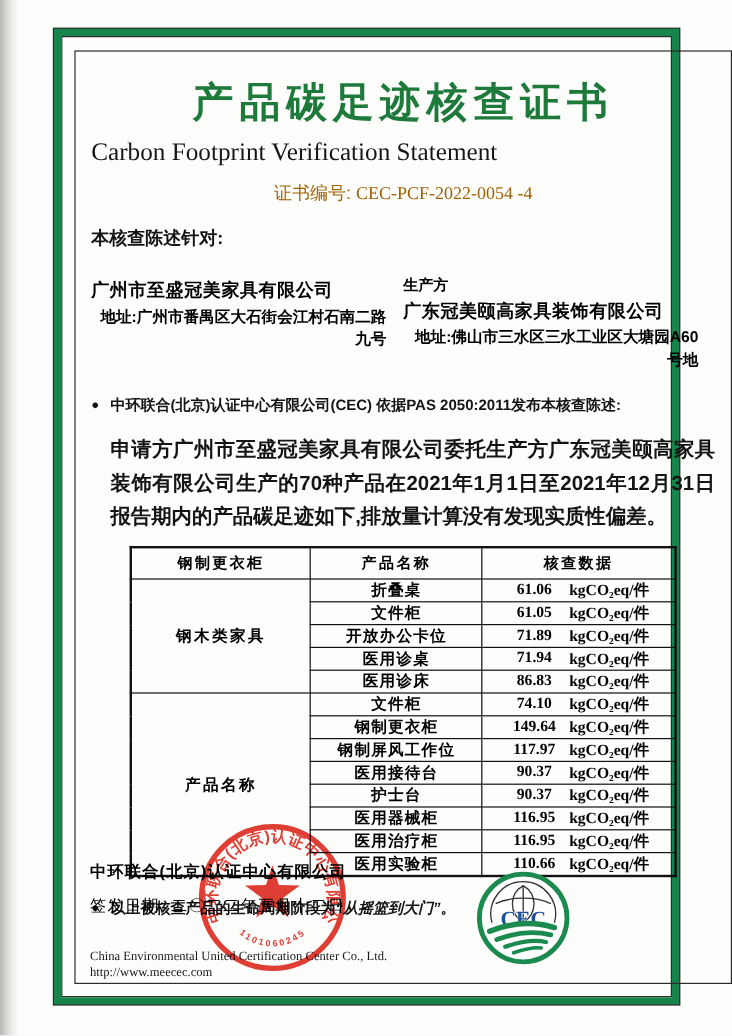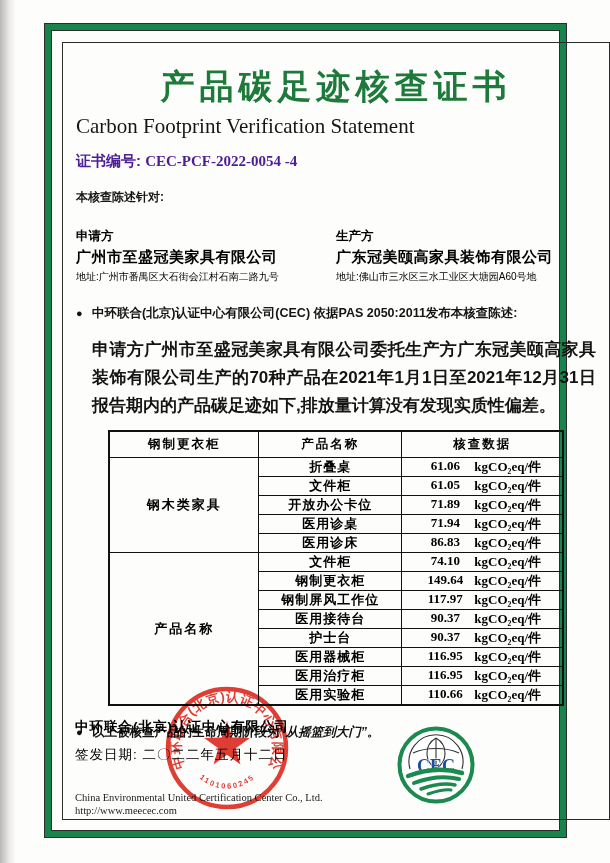--- a/index.html
+++ b/index.html
@@ -29,29 +29,29 @@
   }
   .title {
     text-align:center; color:#1e7a3a; font-weight:bold;
     font-size:34px; letter-spacing:5px; line-height:1.15;
   }
   .subtitle {
     text-align:left; font-family:"Liberation Serif","DejaVu Serif",serif;
     font-size:21px; color:#161616; margin-top:8px;
   }
   .certno {
-    text-align:left; margin-top:13px; font-size:15px; font-weight:bold; color:#4c1d95;
+    text-align:center; margin-top:13px; font-size:15px; font-weight:normal; color:#a16207;
   }
   .certno .num { font-family:"Liberation Serif","DejaVu Serif",serif; }
-  .statement-for { margin-top:18px; font-size:12px; font-weight:bold; color:#141414; }
+  .statement-for { margin-top:18px; font-size:15px; font-weight:bold; color:#141414; }
   .parties { display:flex; margin-top:22px; }
   .party { width:50%; padding-right:14px; }
   .party .role { font-size:12.5px; font-weight:bold; }
   .party .name { font-size:15px; font-weight:bold; margin-top:3px; letter-spacing:.5px; }
-  .party .addr { font-size:10px; font-weight:normal; margin-top:3px; line-height:1.45; }
+  .party .addr { font-size:13px; font-weight:bold; margin-top:3px; line-height:1.45;text-align:right; }
   .bullet-line { display:flex; margin-top:20px; font-size:12.5px; font-weight:bold; color:#141414; }
   .bullet-dot { width:16px; flex:0 0 16px; font-size:11px; line-height:1.5; }
   .body-para {
     margin:14px 0 0 16px; font-size:17px; font-weight:bold; color:#141414;
     line-height:1.65; text-align:justify;
   }
   table.data {
     border-collapse:collapse; width:456px; margin:10px auto 0 auto;
     border:2px solid #111; table-layout:fixed;
   }
@@ -96,21 +96,20 @@
     <div class="subtitle">Carbon Footprint Verification Statement</div>
     <div class="certno">
       <span class="lbl">证书编号:</span>
       <span class="num">CEC-PCF-2022-0054 -4</span>
     </div>
 
     <div class="statement-for">本核查陈述针对:</div>
 
     <div class="parties">
       <div class="party">
-        <div class="role">申请方</div>
         <div class="name">广州市至盛冠美家具有限公司</div>
         <div class="addr">地址:广州市番禺区大石街会江村石南二路九号</div>
       </div>
       <div class="party">
         <div class="role">生产方</div>
         <div class="name">广东冠美颐高家具装饰有限公司</div>
         <div class="addr">地址:佛山市三水区三水工业区大塘园A60号地</div>
       </div>
     </div>
 

